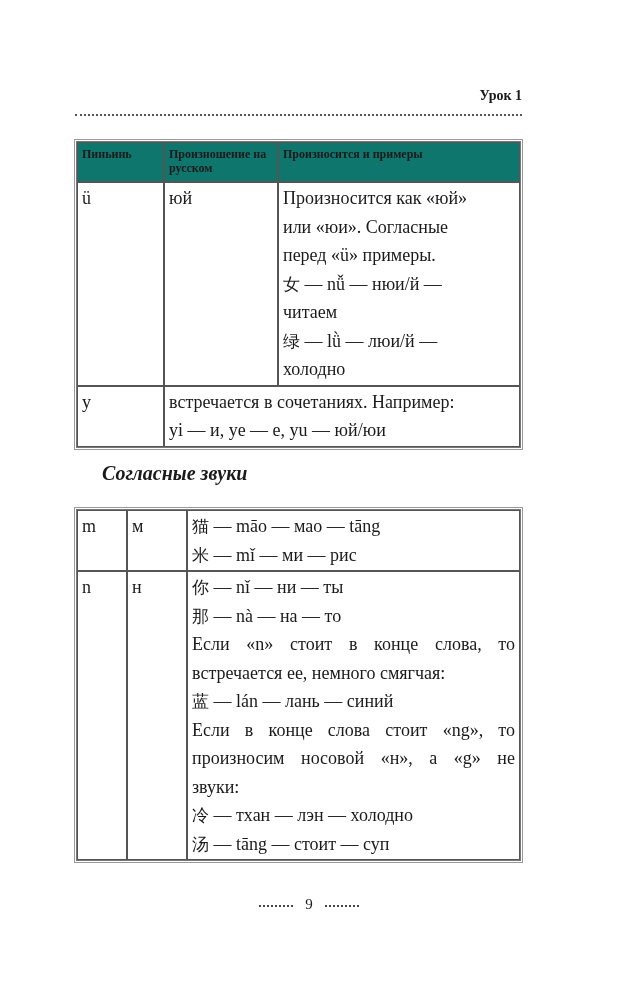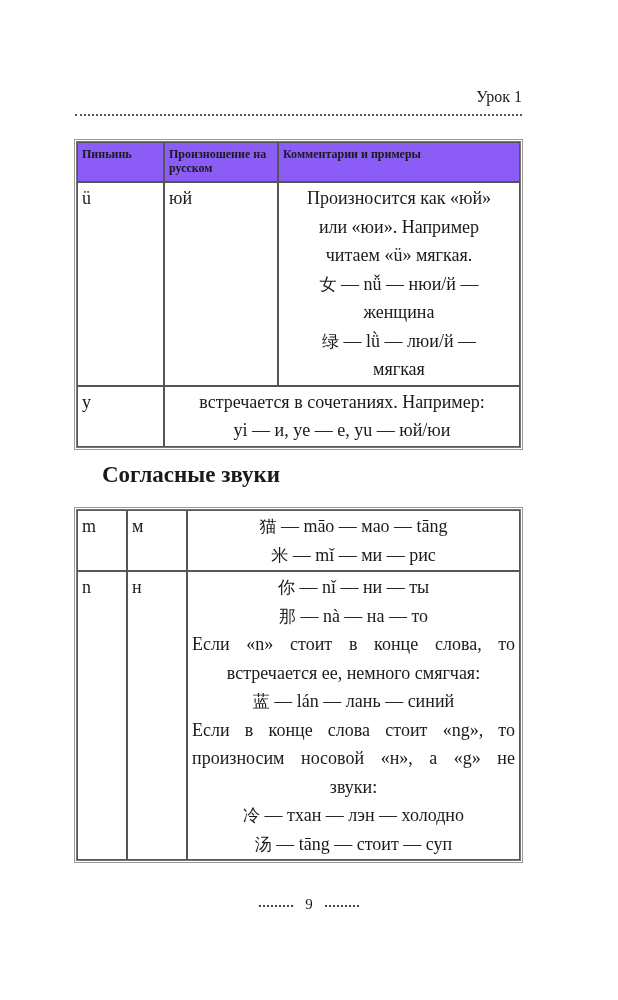--- a/index.html
+++ b/index.html
@@ -1,63 +1,63 @@
 <!DOCTYPE html>
 <html><head>
 <meta charset="utf-8">
 <style>
   html, body { margin:0; padding:0; background:#ffffff; }
   body { width:618px; height:1000px; position:relative; overflow:hidden;
          font-family:"Liberation Serif", "DejaVu Serif", serif; color:#1a1a1a; }
-  .running-head { position:absolute; top:88px; right:96px; font-size:16px; }
+  .running-head { position:absolute; top:88px; right:96px; font-size:14px;font-weight:bold; }
   .head-rule { position:absolute; top:114px; left:75px; width:447px; height:0;
                border-top:2px dotted #555; }
   table { border-collapse:separate; border-spacing:0; position:absolute;
           border:1px solid #777; outline:1px solid #999; outline-offset:1px; }
   td, th { border:1px solid #555; vertical-align:top; padding:1px 4px; text-align:left; }
   .t1 { left:76px; top:141px; width:445px; }
-  .t1 th { background:#8b5cf6; font-size:12px; font-weight:bold; line-height:14px; padding:4px 4px 2px 4px; height:32px;}
+  .t1 th { background:#0f766e; font-size:12px; font-weight:bold; line-height:14px; padding:4px 4px 2px 4px; height:32px;}
   .t1 td { font-size:18px; line-height:28.5px; }
   .t1 .c1 { width:77px; }
   .t1 .c2 { width:104px; }
-  .section-title { position:absolute; left:102px; top:462px; font-size:23px; font-weight:bold; }
+  .section-title { position:absolute; left:102px; top:462px; font-size:20px; font-weight:bold;font-style:italic; }
   .t2 { left:76px; top:509px; width:445px; }
   .t2 td { font-size:18px; line-height:28.5px; }
   .t2 .c1 { width:40px; }
   .t2 .c2 { width:50px; }
   .t2 .just { text-align:justify; text-align-last:justify; }
-  .line { display:block;text-align:center; }
+  .line { display:block; }
   .hz { font-family:"DejaVu Sans", sans-serif; font-size:17px; font-weight:normal; }
   .page-num { position:absolute; top:896px; left:0; width:618px; text-align:center; font-size:15px; }
   .page-num .dots { display:inline-block; width:34px; border-top:2px dotted #444; vertical-align:middle; margin:0 12px; }
 </style>
 </head>
 <body>
 
 <div class="running-head">Урок 1</div>
 <div class="head-rule"></div>
 
 <table class="t1">
   <tbody>
       <tr>
     <th class="c1">Пиньинь</th>
     <th class="c2">Произношение на русском</th>
-    <th>Комментарии и примеры</th>
+    <th>Произносится и примеры</th>
   </tr>
   <tr>
     <td>ü</td>
     <td>юй</td>
     <td>
       <span class="line">Произносится как «юй»</span>
-      <span class="line">или «юи». Например</span>
-      <span class="line">читаем «ü» мягкая.</span>
+      <span class="line">или «юи». Согласные</span>
+      <span class="line">перед «ü» примеры.</span>
       <span class="line"><span class="hz">女</span> <span>— nǚ — нюи/й —</span></span>
-      <span class="line">женщина</span>
+      <span class="line">читаем</span>
       <span class="line"><span class="hz">绿</span> <span>— lǜ — люи/й —</span></span>
-      <span class="line">мягкая</span>
+      <span class="line">холодно</span>
     </td>
   </tr>
   <tr>
     <td>y</td>
     <td colspan="2">
       <span class="line">встречается в сочетаниях. Например:</span>
       <span class="line">yi — и, ye — е, yu — юй/юи</span>
     </td>
   </tr>
 </tbody>

